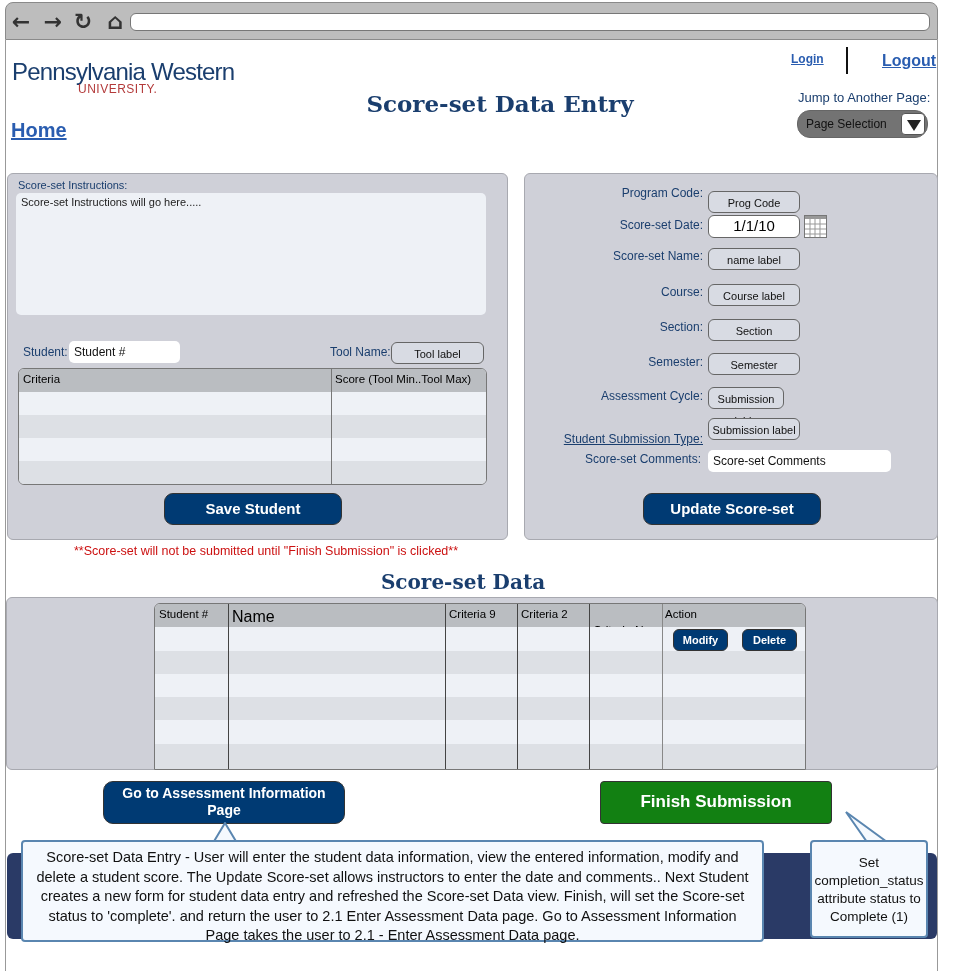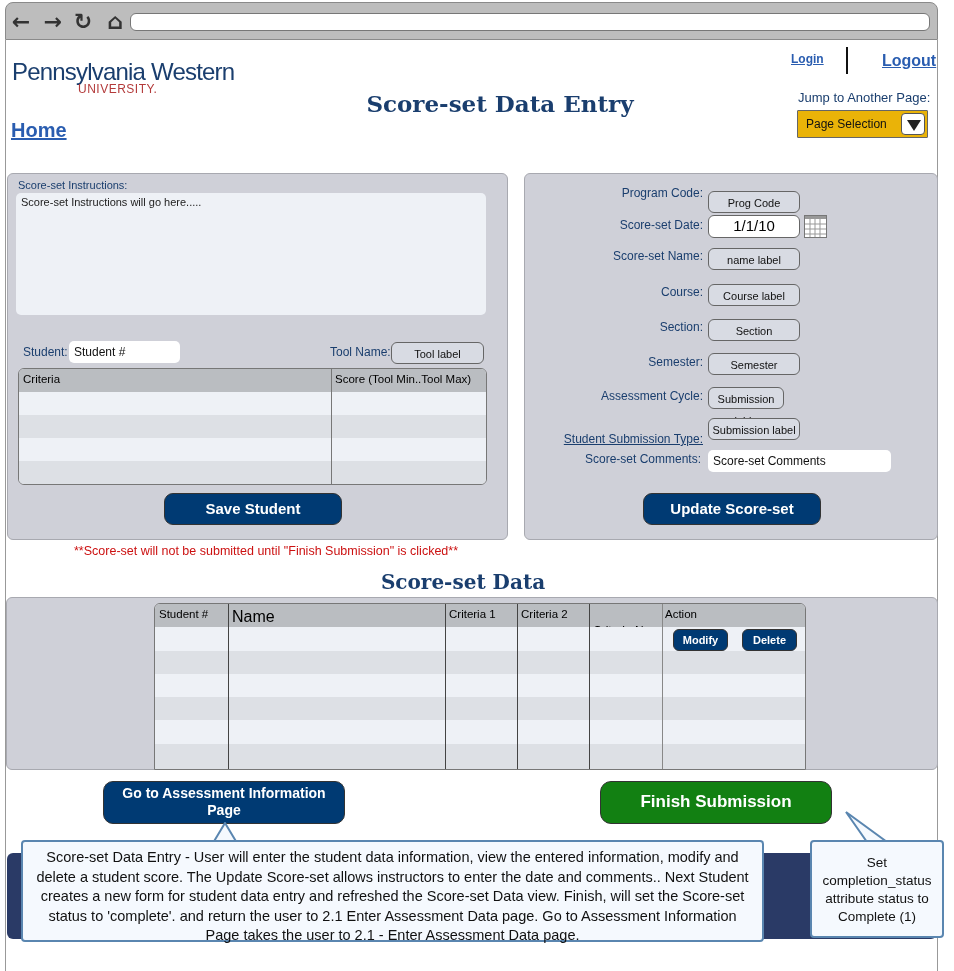--- a/index.html
+++ b/index.html
@@ -14,42 +14,42 @@
 
   
   .logo-main { left: 12px; top: 58px; font-size: 24px; color: #1a3e6e; letter-spacing: -0.8px; }
   .logo-sub { left: 78px; top: 82px; font-size: 12px; color: #b33a3a; letter-spacing: 0.5px; text-align: right; }
   .home-link { left: 11px; top: 119px; font-size: 20px; color: #2a5db0; font-weight: bold; text-decoration: underline; }
   .page-title { left: 0; top: 90px; width: 1000px; text-align: center; font-family: "DejaVu Serif", serif; font-weight: bold; font-size: 23px; color: #1a3e6e; }
   .login-link { left: 791px; top: 52px; font-size: 12px; color: #2a5db0; font-weight: bold; text-decoration: underline; }
   .logout-link { left: 870px; top: 52px; font-size: 16px; color: #2a5db0; font-weight: bold; text-decoration: underline; margin-left: 12px; }
   .link-sep { left: 846px; top: 47px; width: 2px; height: 27px; background: #111; }
   .jump-label { left: 798px; top: 90px; font-size: 13px; color: #1a3e6e; }
-  .page-select { left: 797px; top: 110px; width: 131px; height: 28px; border: 1px solid #666; border-radius: 1px; background: #eab308; }
+  .page-select { left: 797px; top: 110px; width: 131px; height: 28px; border: 1px solid #666; border-radius: 13px; background: #737373; }
   .page-select-text { left: 8px; top: 6px; font-size: 12px; color: #111; }
   .page-select-arrow { right: 2px; top: 2px; width: 24px; height: 22px; border: 1px solid #555; border-radius: 4px; background: #fff; }
   .page-select-arrow::after { content: ""; position: absolute; left: 5px; top: 6px; border-left: 7px solid transparent; border-right: 7px solid transparent; border-top: 11px solid #222; }
 
   .section-heading { font-size: 17px; color: #1a3e6e; margin-top: 28px; }
 
   
   .panel { background: #cfd0d8; border: 1px solid #a8a9b0; border-radius: 6px; }
   .lbl { font-size: 12px; color: #1a3e6e; }
   .lbl-small { font-size: 11px; color: #1a3e6e; }
   .textarea { background: #eef1f6; border-radius: 5px; font-size: 11px; color: #222; padding: 3px 5px; }
   .white-input { background: #fff; border-radius: 5px; font-size: 12px; color: #111; padding: 4px 5px; }
   .pill { background: #d8dbe3; border: 1px solid #666; border-radius: 6px; font-size: 11px; color: #111; text-align: center; line-height: 22px; }
 
   .grid-table { background: #eef1f6; border: 1px solid #777; border-radius: 6px; overflow: hidden; }
   .grid-head { background: #babdc1; }
   .row-light { background: #eef1f6; }
   .row-dark { background: #dde0e5; }
 
   .btn-primary { background: #003a73; color: #fff; font-weight: bold; border-radius: 9px; text-align: center; border: 1px solid #333; }
-  .btn-green { background: #128012; color: #fff; font-weight: bold; border-radius: 11px; text-align: center; border: 1px solid #333; }
+  .btn-green { background: #128012; color: #fff; font-weight: bold; border-radius: 4px; text-align: center; border: 1px solid #333; }
 
   .warn { left: 74px; top: 544px; font-size: 12.5px; color: #cc1111; }
   .data-title { left: 0; top: 570px; width: 926px; text-align: center; font-family: "DejaVu Serif", serif; font-weight: bold; font-size: 20px; color: #1a3e6e; }
 
   .footer-bar { left: 7px; top: 853px; width: 930px; height: 86px; background: #2a3a66; border-radius: 6px; }
   .callout { background: #f5f9fe; border: 2px solid #5a86b0; border-radius: 4px; color: #111; text-align: center; }
 </style>
 </head>
 <body>
 
@@ -145,21 +145,21 @@
 
 <div class="abs warn">**Score-set will not be submitted until "Finish Submission" is clicked**</div>
 
 <div class="abs data-title">Score-set Data</div>
 <div class="abs panel" style="left:6px; top:597px; width:932px; height:173px; border-radius:6px;"></div>
 
 <div class="abs grid-table" style="left:154px; top:603px; width:652px; height:167px; border-radius:6px 6px 0 0;">
   <div class="abs grid-head" style="left:0; top:0; width:652px; height:23px;"></div>
   <span class="abs" style="left:4px; top:4px; font-size:11.5px;">Student #</span>
   <span class="abs" style="left:77px; top:4px; font-size:16px;">Name</span>
-  <span class="abs" style="left:294px; top:4px; font-size:11.5px;">Criteria 1</span>
+  <span class="abs" style="left:294px; top:4px; font-size:11.5px;">Criteria 9</span>
   <span class="abs" style="left:366px; top:4px; font-size:11.5px;">Criteria 2</span>
   <span class="abs" style="left:438px; top:20px; font-size:12px;text-align:right;">Criteria N</span>
   <span class="abs" style="left:510px; top:4px; font-size:11.5px;">Action</span>
 
   <div class="abs row-light" style="left:0; top:23px; width:652px; height:24px;"></div>
   <div class="abs row-dark" style="left:0; top:47px; width:652px; height:23px;"></div>
   <div class="abs row-light" style="left:0; top:70px; width:652px; height:23px;"></div>
   <div class="abs row-dark" style="left:0; top:93px; width:652px; height:23px;"></div>
   <div class="abs row-light" style="left:0; top:116px; width:652px; height:24px;"></div>
   <div class="abs row-dark" style="left:0; top:140px; width:652px; height:27px;"></div>
@@ -182,13 +182,13 @@
 <svg class="abs" style="left:205px; top:822px;" width="50" height="22">
   <polygon points="8,21 20,1 32,21" fill="#f5f9fe" stroke="#5a86b0" stroke-width="2"></polygon>
   <rect x="9" y="19" width="22" height="4" fill="#f5f9fe"></rect>
 </svg>
 <div class="abs callout" style="left:21px; top:840px; width:743px; height:102px; font-size:14.5px; line-height:19.5px; padding:6px 8px;">Score-set Data Entry - User will enter the student data information, view the entered information, modify and delete a student score. The Update Score-set allows instructors to enter the date and comments.. Next Student creates a  new form for student data entry and refreshed the Score-set Data view.  Finish, will set the Score-set status to 'complete'. and return the user to 2.1 Enter Assessment Data page.  Go to Assessment  Information Page takes the user to 2.1 - Enter Assessment Data page.</div>
 
 <svg class="abs" style="left:843px; top:810px;" width="60" height="34">
   <polygon points="3,2 24,32 44,32" fill="#f5f9fe" stroke="#5a86b0" stroke-width="2"></polygon>
   <rect x="20" y="30" width="26" height="4" fill="#f5f9fe"></rect>
 </svg>
-<div class="abs callout" style="left:810px; top:840px; width:134px; height:98px; font-size:13.5px; line-height:18px; padding:12px 2px 0 2px;">Set completion_status attribute status to Complete (1)</div>
+<div class="abs callout" style="left:810px; top:840px; width:118px; height:98px; font-size:13.5px; line-height:18px; padding:12px 2px 0 2px;">Set completion_status attribute status to Complete (1)</div>
 
 </body></html>

